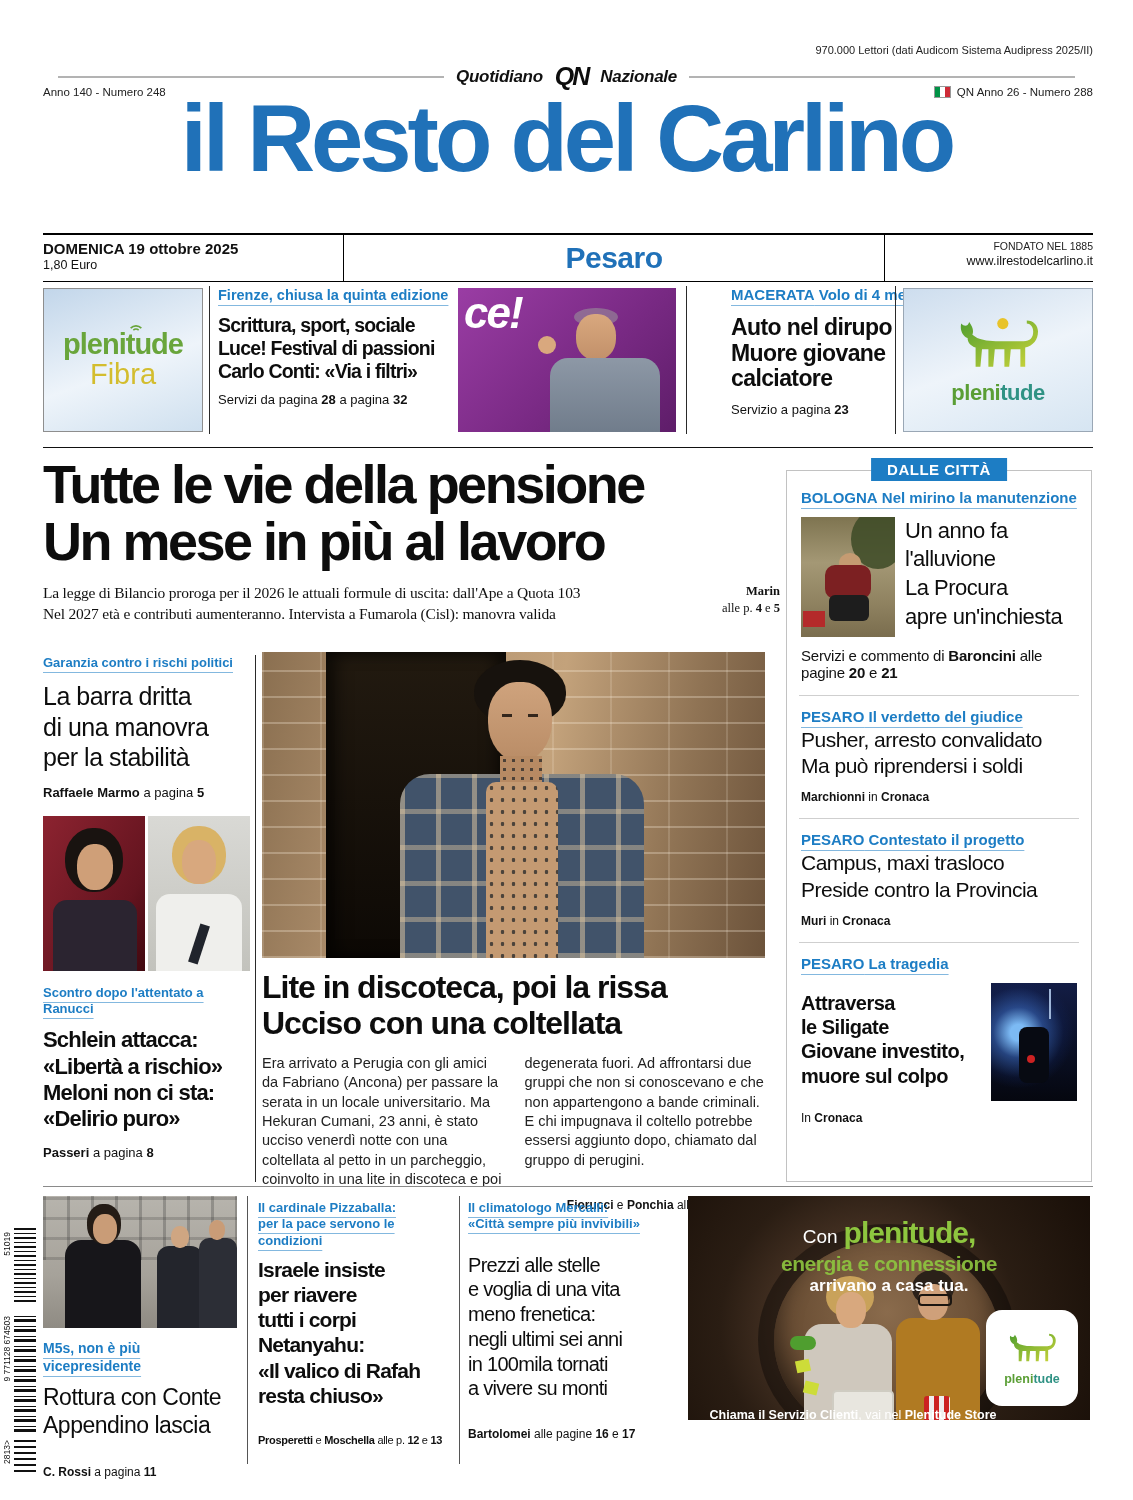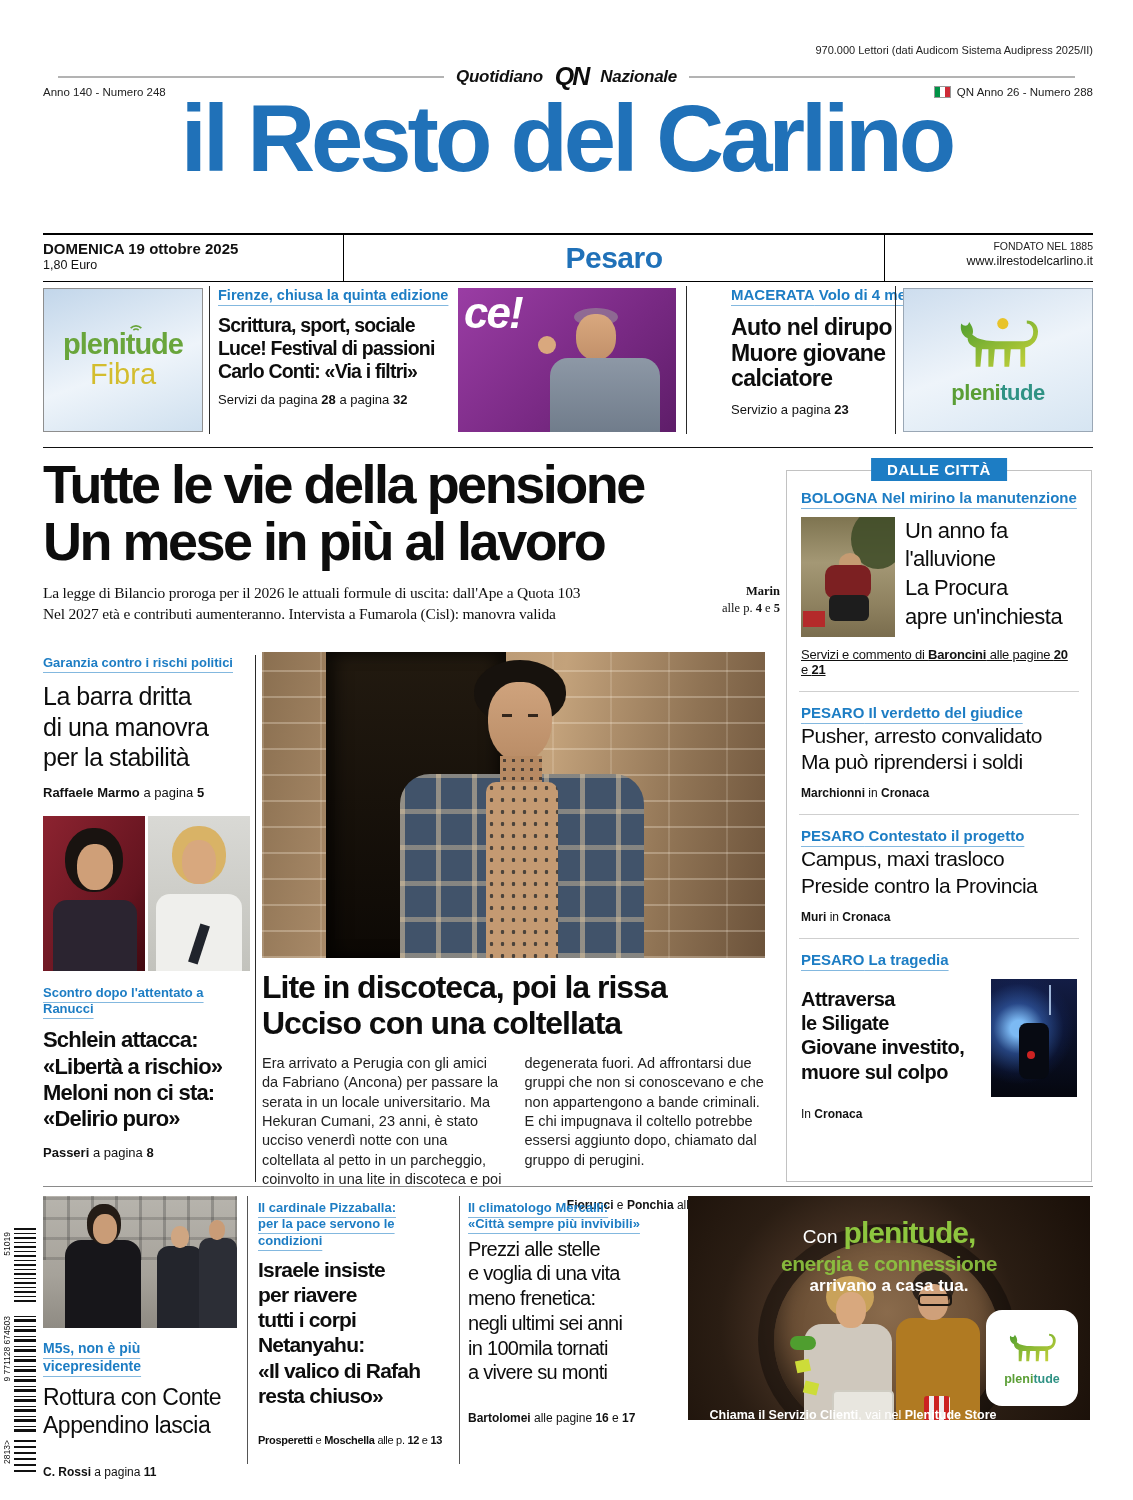--- a/index.html
+++ b/index.html
@@ -135,21 +135,21 @@
   .rb-row{display:flex;gap:10px;margin-top:9px;}
   .ph-flood{position:relative;width:94px;height:120px;flex:0 0 auto;overflow:hidden;
     background:linear-gradient(#7e7450 0%,#a49875 38%,#8f8260 72%,#7a6d4e 100%);}
   .fl-green{position:absolute;right:-10px;top:-8px;width:54px;height:60px;border-radius:50%;background:#3c4a26;opacity:.85;}
   .fl-head{position:absolute;left:38px;top:36px;width:22px;height:20px;border-radius:50%;background:#c59b72;}
   .fl-torso{position:absolute;left:24px;top:48px;width:46px;height:34px;border-radius:10px;background:#7c2022;}
   .fl-legs{position:absolute;left:28px;top:78px;width:40px;height:26px;border-radius:6px;background:#1d1d1d;}
   .fl-pump{position:absolute;left:2px;top:94px;width:22px;height:16px;background:#b42a2a;}
   .rb-hl-bologna{font-size:22px;line-height:1.3;letter-spacing:-.5px;}
   .rb-by{margin-top:10px;font-size:12px;}
-  .rb-by-sm{font-size:13px;letter-spacing:-.2px;text-decoration:underline;}
+  .rb-by-sm{font-size:15px;letter-spacing:-.2px;}
   .rb-div{border:none;border-top:1px solid #cfcfcf;margin:14px -2px 12px;}
   .rb-hl{font-size:21px;line-height:1.28;letter-spacing:-.5px;}
   .rb-hl-trag{font-size:20px;line-height:1.22;letter-spacing:-.5px;margin-top:8px;font-weight:800;}
   .ph-night{position:relative;width:86px;height:118px;flex:0 0 auto;overflow:hidden;
     background:radial-gradient(circle at 32% 42%, rgba(130,195,255,.95) 0 9%, rgba(60,110,200,.55) 28%, rgba(20,40,100,.25) 50%, transparent 62%),
                linear-gradient(#131d45 0%,#0a1026 55%,#05070f 100%);}
   .ng-fig{position:absolute;left:28px;top:44px;width:30px;height:56px;border-radius:8px;background:#070a12;}
   .ng-lamp{position:absolute;left:58px;top:6px;width:2px;height:30px;background:#9fb6d8;}
   .ng-dot{position:absolute;left:36px;top:72px;width:8px;height:8px;border-radius:50%;background:#c22;}
 
@@ -165,21 +165,21 @@
   .m5-w-hair{position:absolute;left:44px;top:8px;width:34px;height:40px;border-radius:46%;background:#241c16;}
   .m5-w-face{position:absolute;left:50px;top:18px;width:24px;height:30px;border-radius:46%;background:#c99c77;}
   .m5-w-coat{position:absolute;left:22px;top:44px;width:76px;height:88px;border-radius:16px 16px 0 0;background:#17161a;}
   .m5-m1-face{position:absolute;left:128px;top:30px;width:18px;height:22px;border-radius:46%;background:#cfa682;}
   .m5-m1-coat{position:absolute;left:114px;top:50px;width:46px;height:82px;border-radius:12px 12px 0 0;background:#23252c;}
   .m5-m2-face{position:absolute;left:166px;top:24px;width:16px;height:20px;border-radius:46%;background:#c99c77;}
   .m5-m2-coat{position:absolute;left:156px;top:42px;width:38px;height:90px;border-radius:10px 10px 0 0;background:#2c2e36;}
   .b-kicker{margin-top:12px;}
   .b-hl-light{font-size:23px;line-height:1.22;letter-spacing:-.5px;margin-top:8px;}
   .b-hl-heavy{font-size:21px;line-height:1.2;letter-spacing:-.8px;margin-top:8px;}
-  .b-hl-light2{font-size:20px;line-height:1.24;letter-spacing:-.7px;margin-top:4px;}
+  .b-hl-light2{font-size:20px;line-height:1.24;letter-spacing:-.7px;margin-top:20px;}
   .b-by{margin-top:26px;font-size:12px;}
   .vdiv-b{border-left:1px solid #555;top:1196px;height:268px;}
   .bcol2{top:1200px;left:258px;width:196px;}
   .bcol3{top:1200px;left:468px;width:198px;}
 
   
   .ad-peep{top:1196px;left:688px;width:402px;height:224px;overflow:hidden;color:#fff;
     background:radial-gradient(circle at 45% 58%, #6e543c 0%, #4a3526 30%, #2a1d13 58%, #190f08 100%);}
   .peep-circle{position:absolute;left:86px;top:44px;width:226px;height:200px;border-radius:50%;
     background:radial-gradient(circle at 50% 36%, #8a6b4c 0%, #6b4f35 55%, #4a3423 82%);

